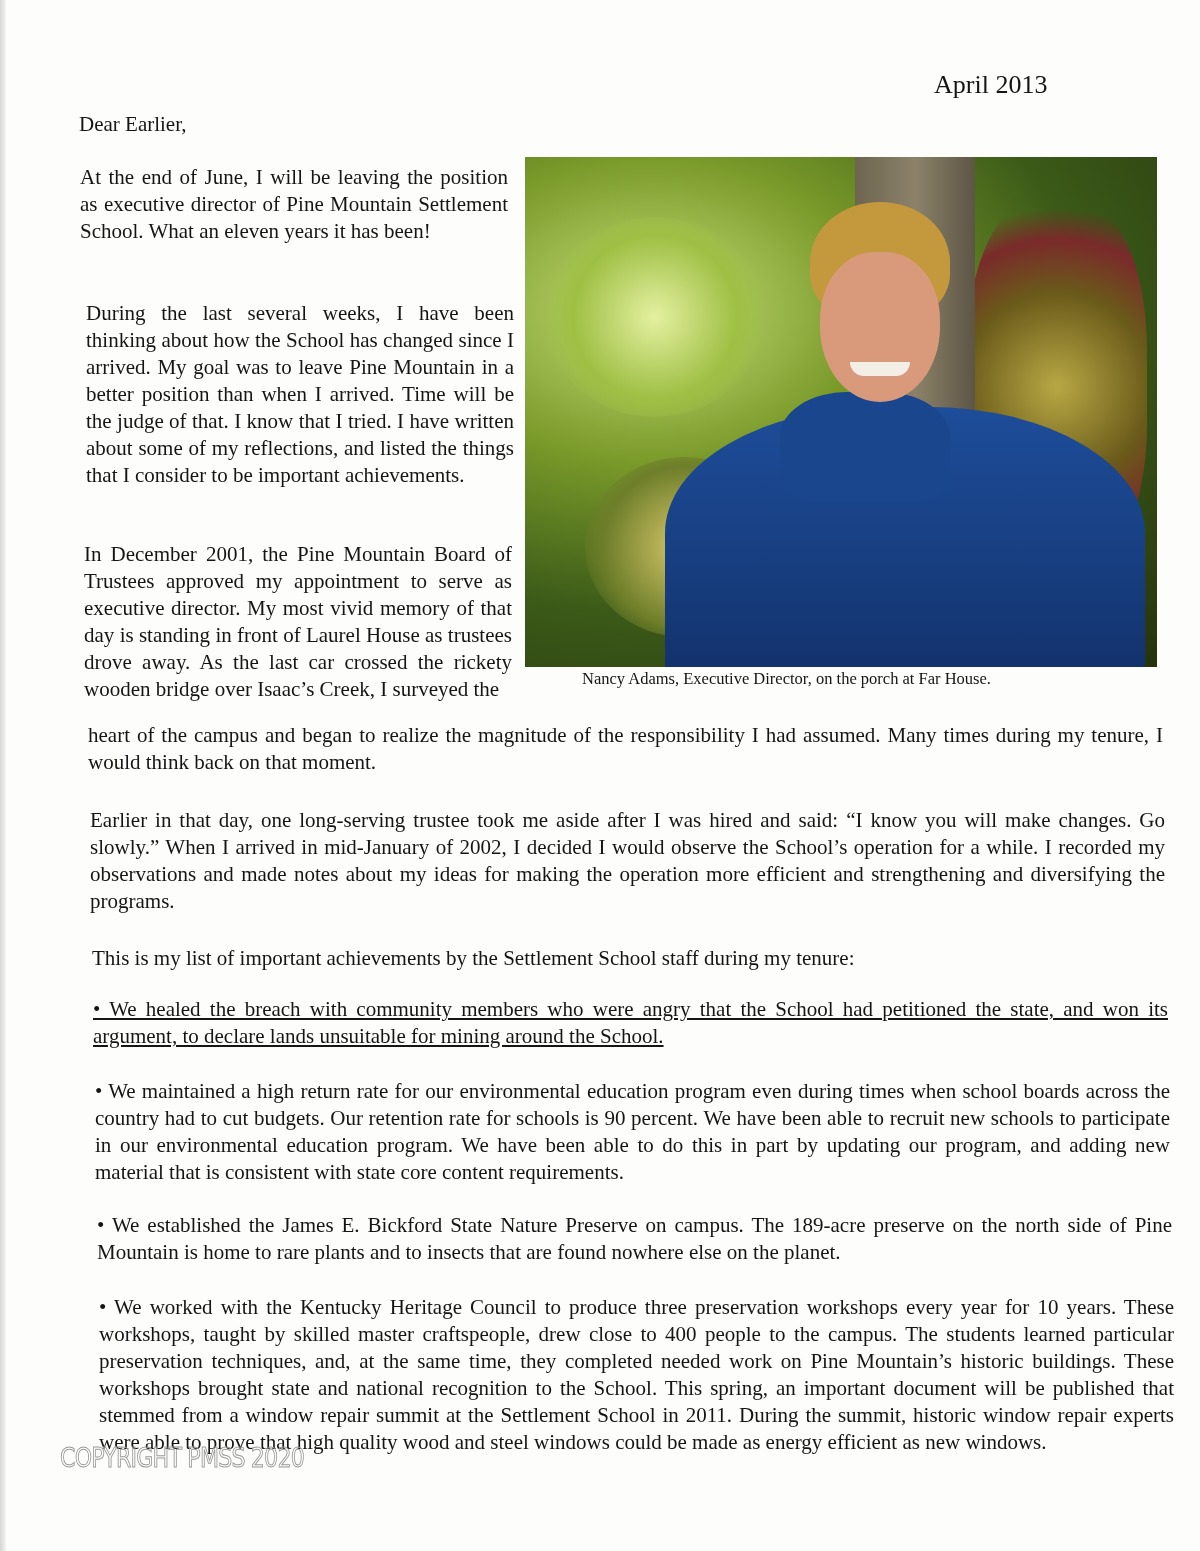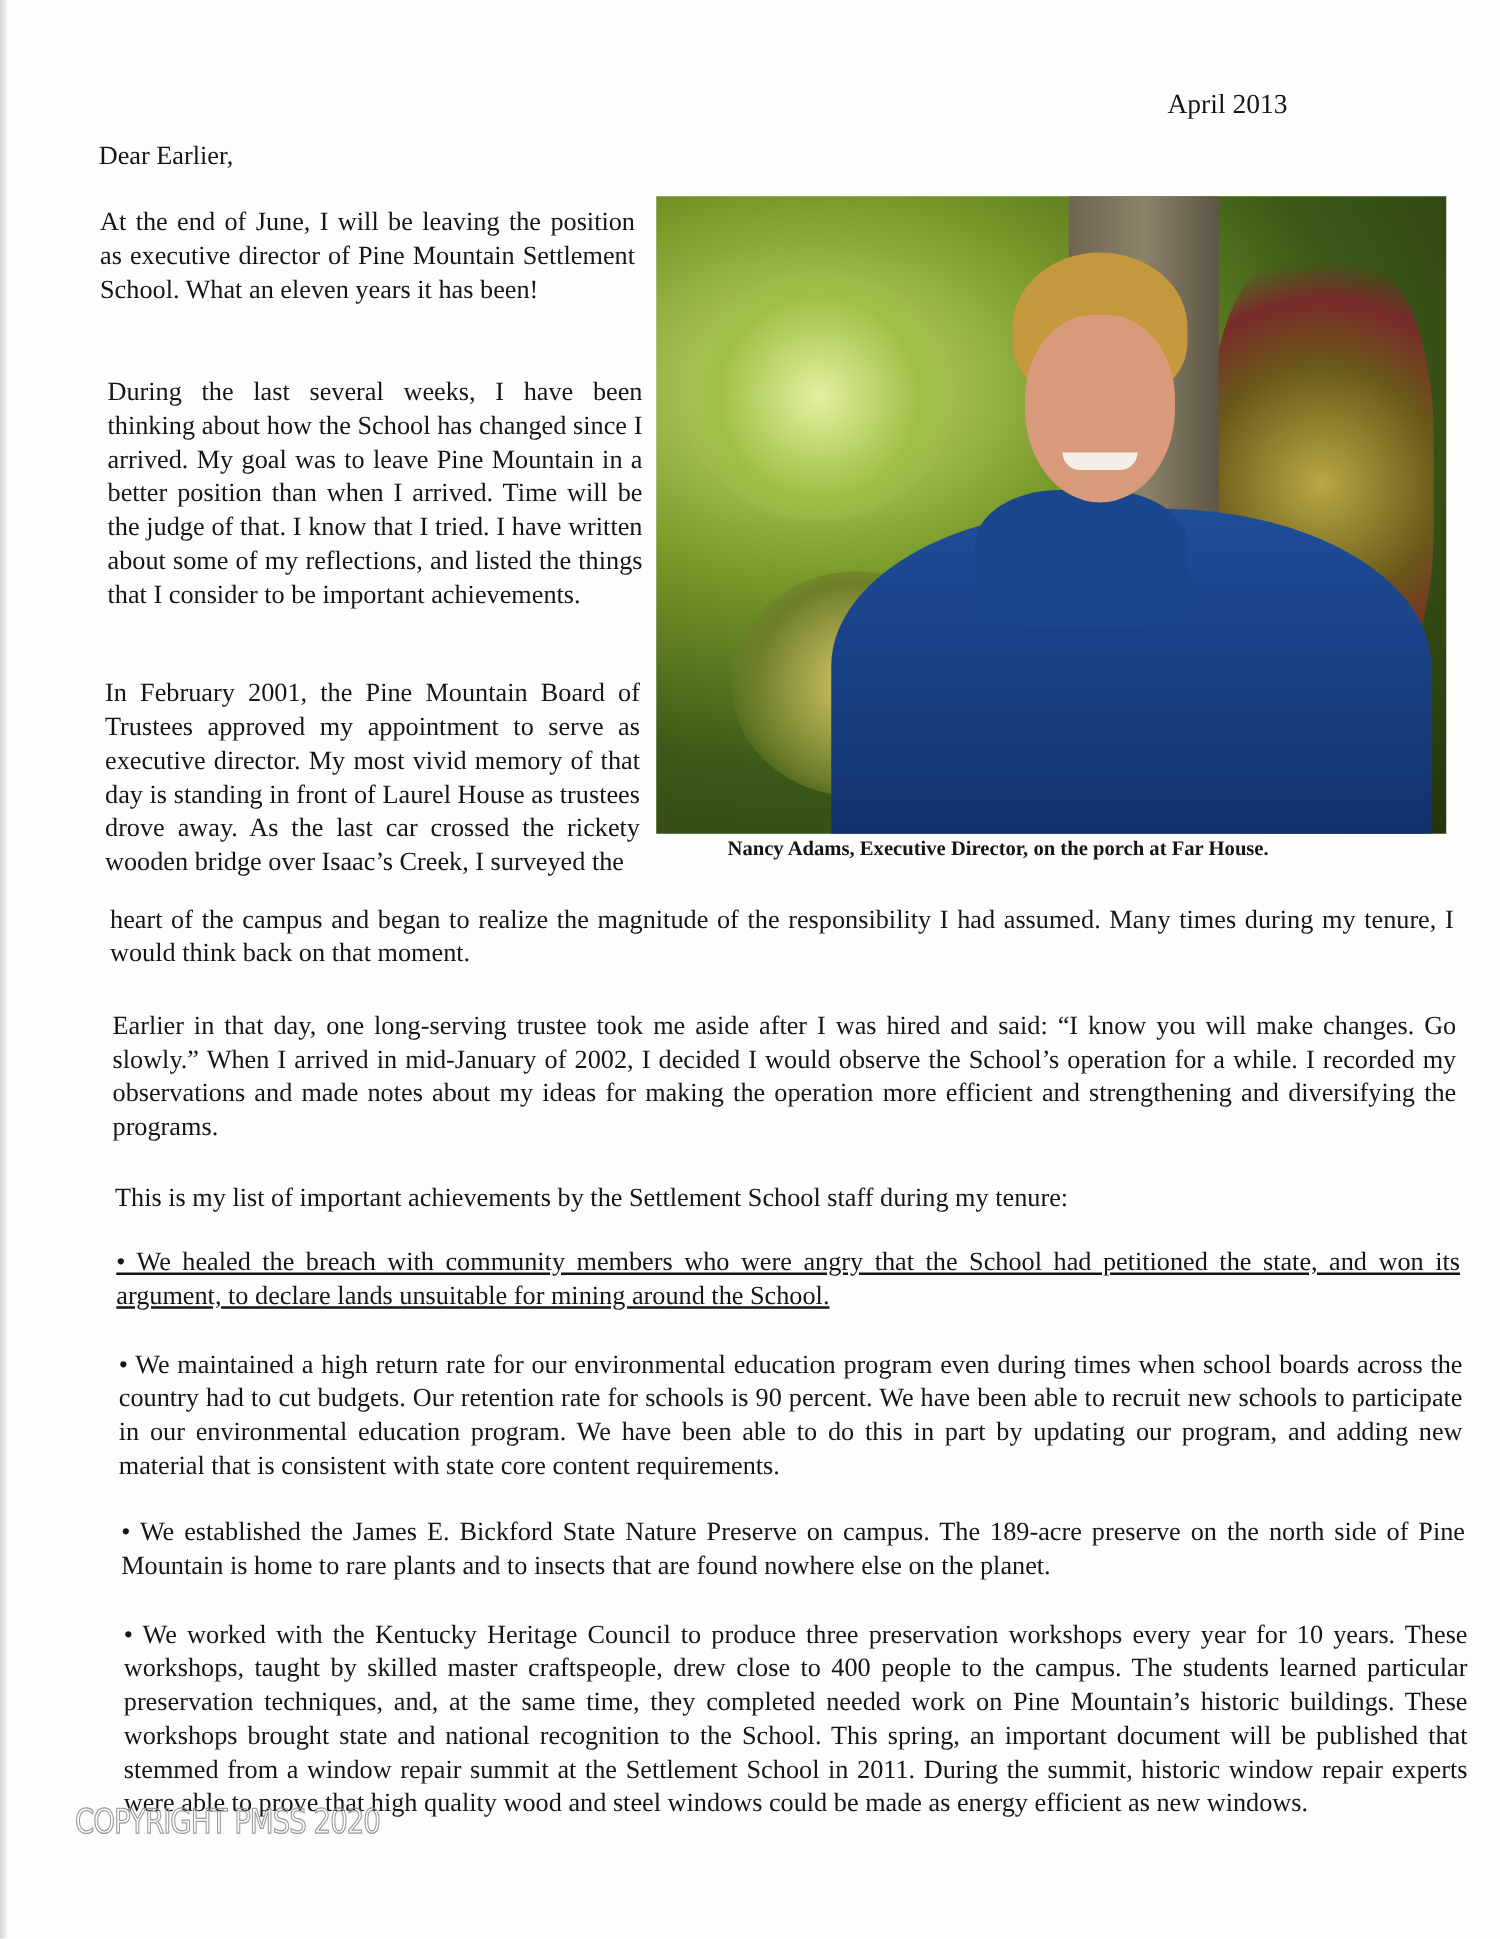--- a/index.html
+++ b/index.html
@@ -3,61 +3,61 @@
   <meta charset="utf-8">
   <style>
     html, body { margin: 0; padding: 0; }
     body {
       width: 1200px; height: 1551px; position: relative; overflow: hidden;
       background: #fdfdfb;
       font-family: "Liberation Serif", serif;
       color: #151515;
     }
     .edge-left { position: absolute; left: 0; top: 0; width: 6px; height: 1551px; background: linear-gradient(to right, #d6d6d4, #f4f4f2); }
-    .date { position: absolute; left: 934px; top: 70px; font-size: 22px; }
+    .date { position: absolute; left: 934px; top: 70px; font-size: 26px; }
     .salutation { position: absolute; left: 79px; top: 112px; font-size: 21px; }
     .col { position: absolute; font-size: 21px; line-height: 27px; text-align: justify; width: 428px; font-family: Liberation Serif, serif; }
     .p1 { left: 80px; top: 164px; }
     .p2 { left: 82px; top: 296px; }
     .p3 { left: 84px; top: 541px; }
     .photo {
       position: absolute; left: 525px; top: 157px; width: 632px; height: 510px; overflow: hidden;
       background: radial-gradient(ellipse at 20% 30%, #c8e07a 0%, #7a9a2a 30%, #3b5a18 60%, #26330e 100%);
     }
     .photo .leaf1 { position:absolute; left: 20px; top: 60px; width: 220px; height: 200px; border-radius: 50%; background: radial-gradient(circle, #e4f0a0 0%, #9ebf44 55%, transparent 75%); }
     .photo .leaf2 { position:absolute; left: 60px; top: 300px; width: 200px; height: 180px; border-radius: 50%; background: radial-gradient(circle, #d8c86a 0%, #6e7e2a 60%, transparent 80%); }
     .photo .leaf3 { position:absolute; right: 10px; top: 40px; width: 180px; height: 380px; border-radius: 40%; background: radial-gradient(circle, #b8a844 0%, #6a5a1a 45%, #7a2a2a 70%, transparent 85%); }
     .photo .trunk { position:absolute; left: 330px; top: 0; width: 120px; height: 280px; background: linear-gradient(to right, #6d6550, #8c826a, #5d5645); }
     .photo .hair { position:absolute; left: 285px; top: 45px; width: 140px; height: 120px; border-radius: 50% 50% 40% 40%; background: #c4993e; }
     .photo .face { position:absolute; left: 295px; top: 95px; width: 120px; height: 150px; border-radius: 45% 45% 50% 50%; background: #d99a7c; }
     .photo .smile { position:absolute; left: 325px; top: 205px; width: 60px; height: 14px; border-radius: 0 0 30px 30px; background: #f4efe6; }
     .photo .jacket { position:absolute; left: 140px; top: 250px; width: 480px; height: 280px; border-radius: 45% 45% 0 0; background: linear-gradient(to bottom, #1e4d9a, #173d7e 60%, #12306a); }
     .photo .collar { position:absolute; left: 255px; top: 235px; width: 170px; height: 110px; border-radius: 40% 40% 20% 20%; background: #1a468e; }
-    .caption { position: absolute; left: 582px; top: 669px; font-size: 16.5px; font-weight: bold; font-family: "Liberation Serif", serif; }
+    .caption { position: absolute; left: 582px; top: 669px; font-size: 16.5px; font-weight: normal; font-family: "Liberation Serif", serif; }
     .full { position: absolute; font-size: 21px; line-height: 27px; width: 1075px; text-align: justify; }
     .f1 { left: 88px; top: 722px; }
     .f2 { left: 90px; top: 807px; }
     .f3 { left: 92px; top: 945px; }
     .f4 { left: 93px; top: 996px; text-decoration: underline; }
     .f5 { left: 95px; top: 1078px; }
     .f6 { left: 97px; top: 1212px; }
     .f7 { left: 99px; top: 1294px; }
     .watermark { position: absolute; left: 60px; top: 1442px; font-family: "DejaVu Sans", sans-serif; font-size: 27px; color: transparent; -webkit-text-stroke: 1px #9a9a9a; letter-spacing: -1px; transform: scaleX(0.82); transform-origin: left; }
   </style>
 </head>
 <body>
 
 <div class="edge-left"></div>
 
 <div class="date">April 2013</div>
 <div class="salutation">Dear Earlier,</div>
 
 <p class="col p1" style="margin:0">At the end of June, I will be leaving the position as executive director of Pine Mountain Settlement School. What an eleven years it has been!</p>
 <p class="col p2" style="margin:4px">During the last several weeks, I have been thinking about how the School has changed since I arrived. My goal was to leave Pine Mountain in a better position than when I arrived. Time will be the judge of that. I know that I tried. I have written about some of my reflections, and listed the things that I consider to be important achievements.</p>
-<p class="col p3" style="margin:0">In February 2001, the Pine Mountain Board of Trustees approved my appointment to serve as executive director. My most vivid memory of that day is standing in front of Laurel House as trustees drove away. As the last car crossed the rickety wooden bridge over Isaac’s Creek, I surveyed the</p>
+<p class="col p3" style="margin:0">In December 2001, the Pine Mountain Board of Trustees approved my appointment to serve as executive director. My most vivid memory of that day is standing in front of Laurel House as trustees drove away. As the last car crossed the rickety wooden bridge over Isaac’s Creek, I surveyed the</p>
 
 <div class="photo">
   <div class="leaf1"></div>
   <div class="leaf2"></div>
   <div class="leaf3"></div>
   <div class="trunk"></div>
   <div class="jacket"></div>
   <div class="collar"></div>
   <div class="hair"></div>
   <div class="face"></div>

